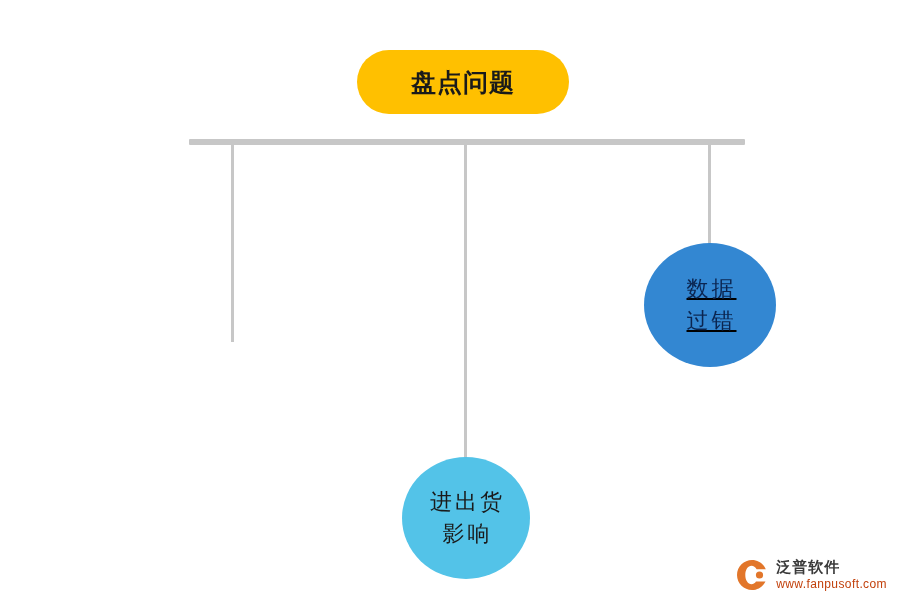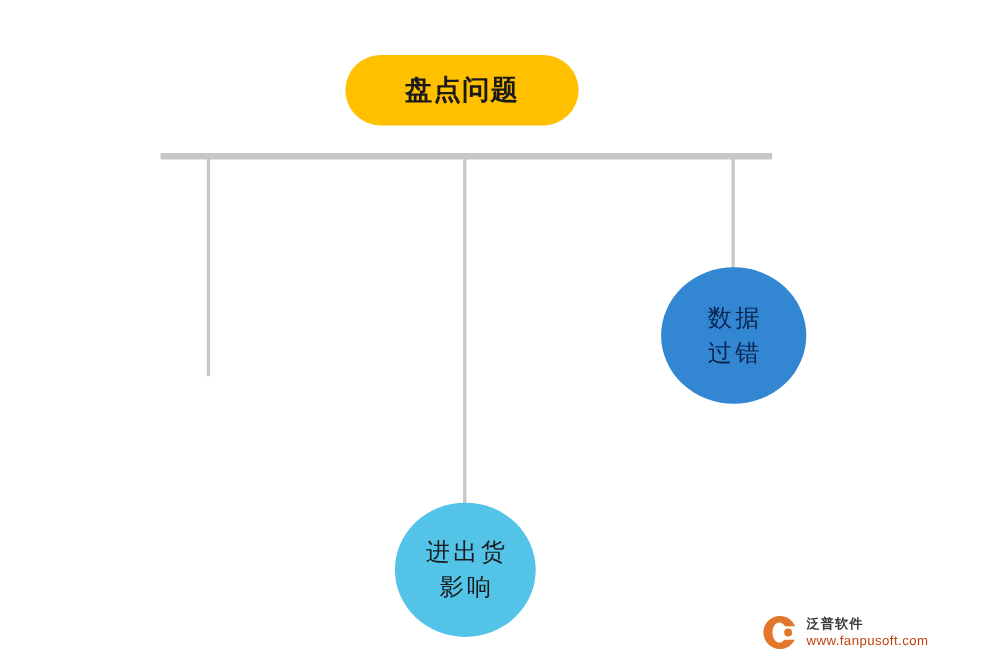--- a/index.html
+++ b/index.html
@@ -11,20 +11,21 @@
     height: 600px;
     background: #ffffff;
     font-family: "Liberation Sans", sans-serif;
     overflow: hidden;
   }
   #stage {
     position: relative;
     width: 856px;
     height: 600px;
     background: #ffffff;
+    margin-left: 43px;
   }
 
   
   .root-node {
     position: absolute;
     left: 314px;
     top: 50px;
     width: 212px;
     height: 64px;
     background: #ffc000;
@@ -98,20 +99,21 @@
     background: #53c3e8;
   }
   .bubble-2 .line { color: #1a1a1a; }
 
   .bubble-3 {
     left: 601px;
     top: 243px;
     width: 132px;
     height: 124px;
     background: #3387d2;
+    text-decoration: underline;
   }
   .bubble-3 .line { color: #0b2550; }
 
   
   .watermark {
     position: absolute;
     right: 12px;
     bottom: 8px;
     display: flex;
     align-items: center;
@@ -122,21 +124,21 @@
     width: 34px;
     height: 34px;
   }
   .wm-text {
     display: flex;
     flex-direction: column;
     align-items: flex-start;
     line-height: 1.1;
   }
   .wm-name {
-    font-size: 12px;
+    font-size: 15px;
     font-weight: bold;
     color: #3a3a3a;
     letter-spacing: 1px;
   }
   .wm-url {
     font-size: 12px;
     color: #c2410c;
     letter-spacing: 0.4px;
     margin-top: 2px;
   }

